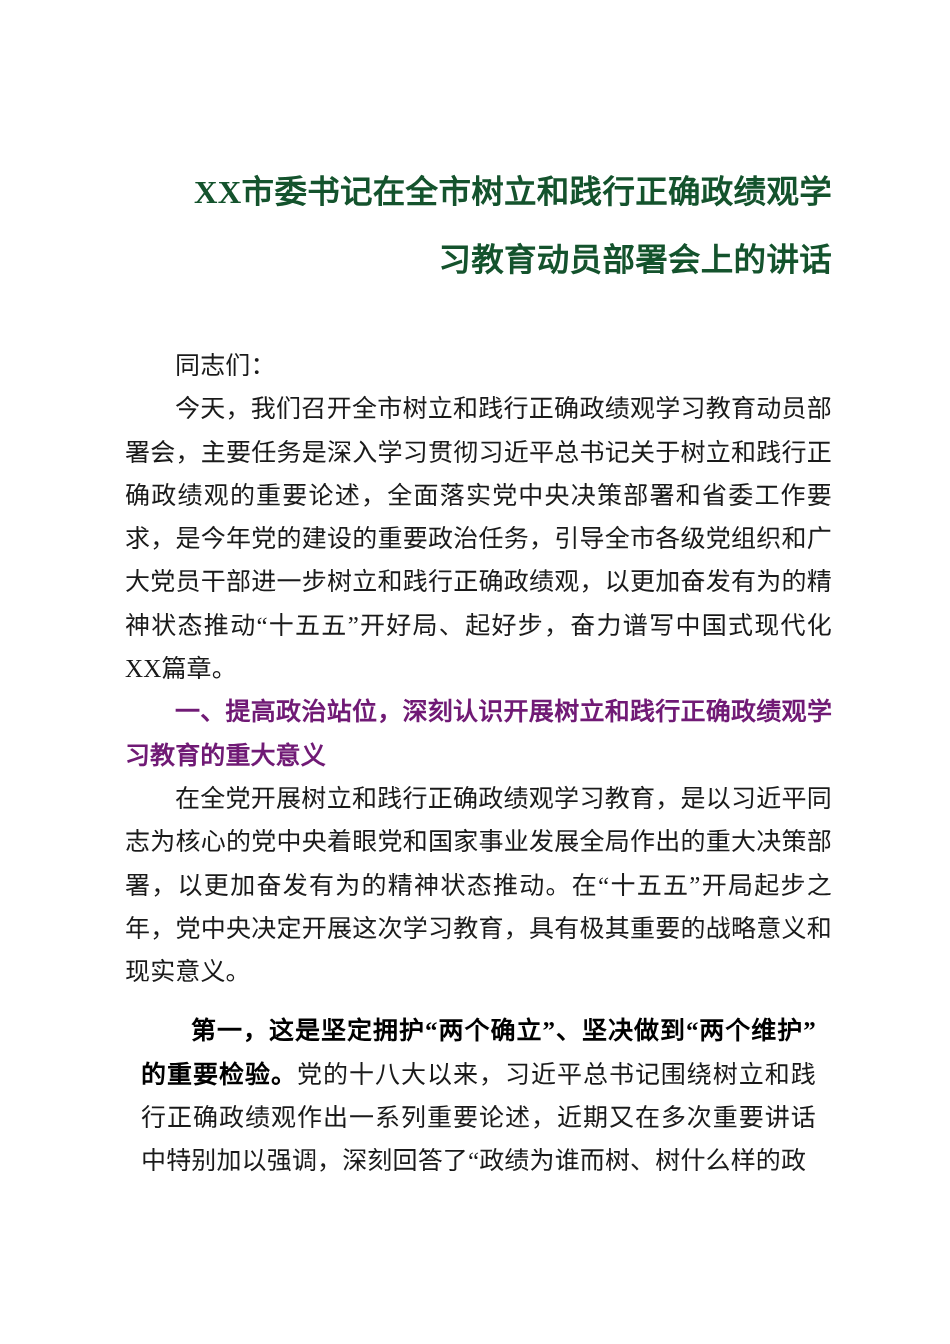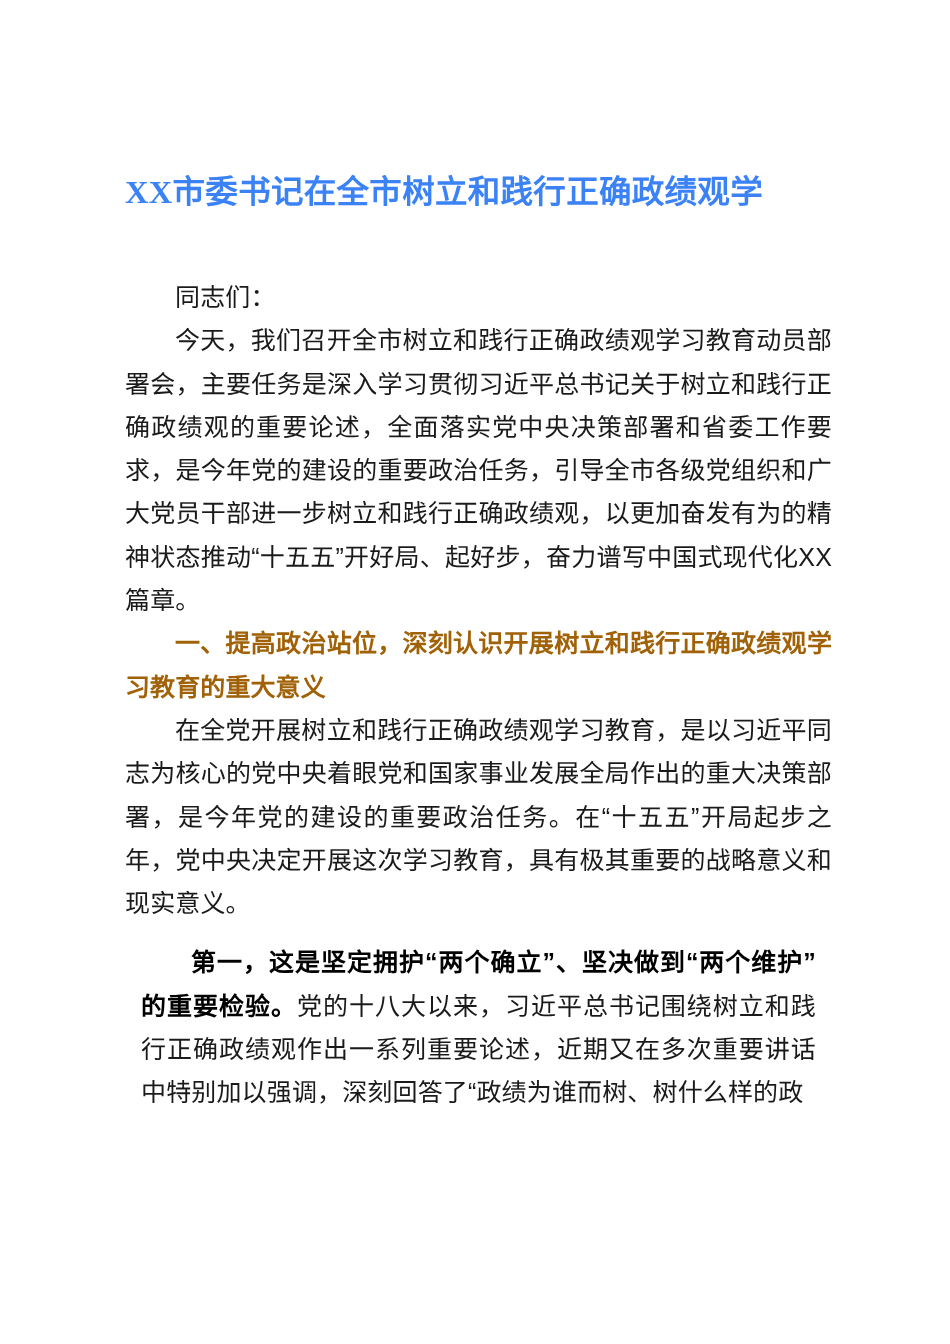--- a/index.html
+++ b/index.html
@@ -28,28 +28,28 @@
   }
 
   
   .doc-title {
     margin: 0;
     padding-top: 158px;
     font-family: "Liberation Serif", "DejaVu Serif", serif;
     font-weight: bold;
     font-size: 32.5px;
     line-height: 68px;
-    text-align: left;
-    color: #3b82f6;
+    text-align: right;
+    color: #14532d;
     letter-spacing: 0.3px;
   }
 
   
   .body-text {
-    font-family: Liberation Sans, sans-serif;
+    font-family: Liberation Serif, serif;
     font-size: 25px;
     line-height: 43.3px;
     color: #1a1a1a;
     text-align: justify;
     text-justify: inter-ideograph;
     margin: 0;
     letter-spacing: 0.15px;
   }
 
   .salutation {
@@ -62,21 +62,21 @@
     margin: 0;
     text-indent: 50px;
   }
 
   
   .section-heading {
     font-family: "Liberation Sans", "DejaVu Sans", sans-serif;
     font-size: 25px;
     line-height: 43.3px;
     font-weight: bold;
-    color: #a16207;
+    color: #701a75;
     text-align: justify;
     text-justify: inter-ideograph;
     margin: 0;
     text-indent: 50px;
     letter-spacing: 0.1px;
   }
 
   
   .lead-in {
     font-weight: bold;
@@ -89,26 +89,27 @@
   }
 </style>
 </head>
 <body>
 
 <div class="page">
   <div class="content">
 
     <h1 class="doc-title">
       <span>XX市委书记在全市树立和践行正确政绩观学</span><br>
+      <span>习教育动员部署会上的讲话</span>
     </h1>
 
     <p class="body-text salutation">同志们：</p>
 
     <p class="body-text para">今天，我们召开全市树立和践行正确政绩观学习教育动员部署会，主要任务是深入学习贯彻习近平总书记关于树立和践行正确政绩观的重要论述，全面落实党中央决策部署和省委工作要求，是今年党的建设的重要政治任务，引导全市各级党组织和广大党员干部进一步树立和践行正确政绩观，以更加奋发有为的精神状态推动“十五五”开好局、起好步，奋力谱写中国式现代化XX篇章。</p>
 
     <p class="section-heading">一、提高政治站位，深刻认识开展树立和践行正确政绩观学习教育的重大意义</p>
 
-    <p class="body-text para">在全党开展树立和践行正确政绩观学习教育，是以习近平同志为核心的党中央着眼党和国家事业发展全局作出的重大决策部署，是今年党的建设的重要政治任务。在“十五五”开局起步之年，党中央决定开展这次学习教育，具有极其重要的战略意义和现实意义。</p>
+    <p class="body-text para">在全党开展树立和践行正确政绩观学习教育，是以习近平同志为核心的党中央着眼党和国家事业发展全局作出的重大决策部署，以更加奋发有为的精神状态推动。在“十五五”开局起步之年，党中央决定开展这次学习教育，具有极其重要的战略意义和现实意义。</p>
 
     <p class="body-text para clipped-para"><span class="lead-in">第一，这是坚定拥护“两个确立”、坚决做到“两个维护”的重要检验。</span><span>党的十八大以来，习近平总书记围绕树立和践行正确政绩观作出一系列重要论述，近期又在多次重要讲话中特别加以强调，深刻回答了“政绩为谁而树、树什么样的政</span></p>
 
   </div>
 </div>
 
 </body></html>

